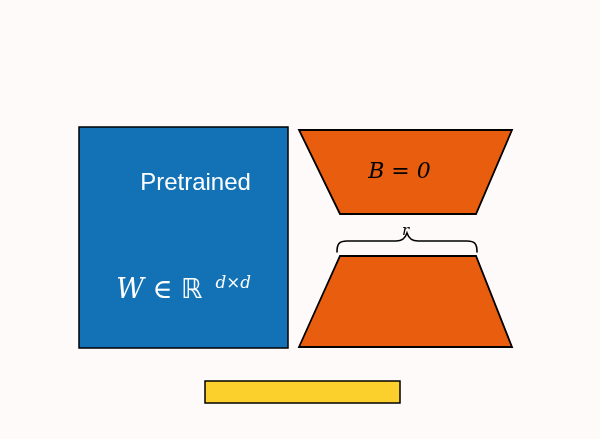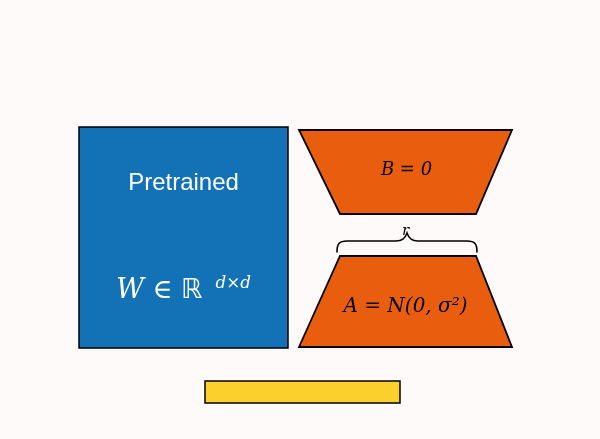--- a/index.html
+++ b/index.html
@@ -26,20 +26,21 @@
     color: #000;
   }
   .pw-label {
     left: 79px;
     top: 166px;
     width: 209px;
     color: #ffffff;
     font-size: 24px;
     line-height: 31px;
     font-weight: 400;
+    padding-left: 12px;
   }
   .w-formula {
     left: 79px;
     top: 272px;
     width: 209px;
     color: #ffffff;
     font-family: "DejaVu Serif", "DejaVu Sans", serif;
     font-style: italic;
     font-size: 27px;
   }
@@ -47,24 +48,24 @@
     font-size: 0.62em;
     vertical-align: super;
     margin-left: 13px;
     text-align: center;
   }
   .math {
     font-family: "DejaVu Serif", "DejaVu Sans", serif;
     font-style: italic;
   }
   .b-label {
-    left: 300px;
+    left: 293px;
     top: 158px;
     width: 213px;
-    font-size: 18px;
+    font-size: 22px;
   }
   .r-label {
     left: 299px;
     top: 221px;
     width: 213px;
     font-size: 15px;
   }
   .a-label {
     left: 299px;
     top: 293px;
@@ -95,15 +96,14 @@
   </div>
 
   <div class="overlay w-formula">
     <span>W ∈ ℝ</span><sup>d×d</sup>
   </div>
 
   <div class="overlay math b-label">B = 0</div>
 
   <div class="overlay math r-label">r</div>
 
-  <div class="overlay math a-label">A = N(0, σ²)</div>
 
 </div>
 
 </body></html>

